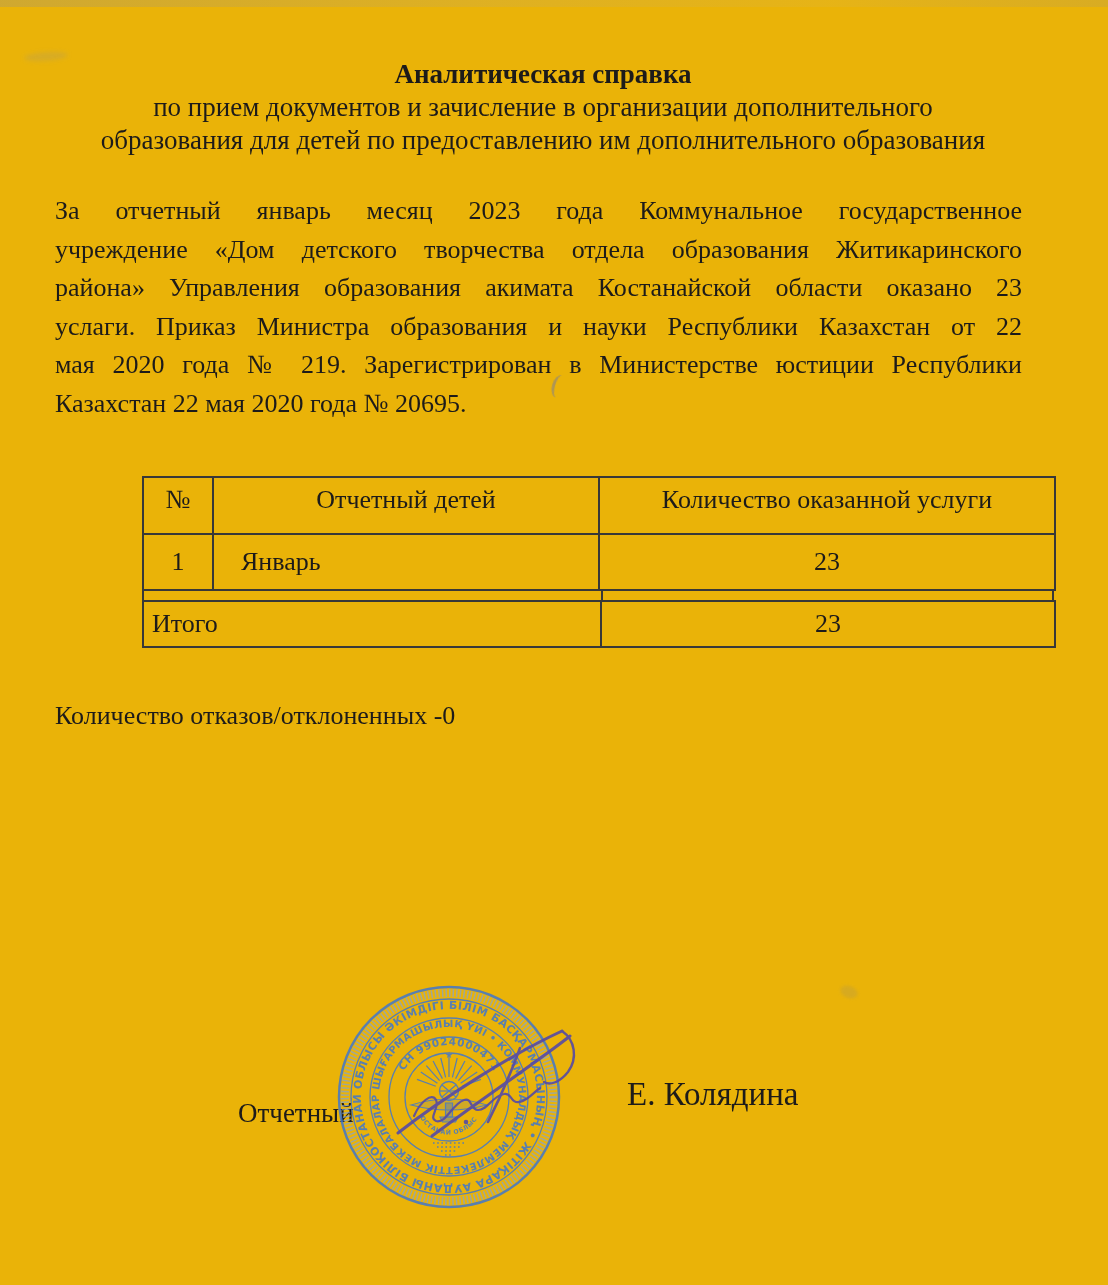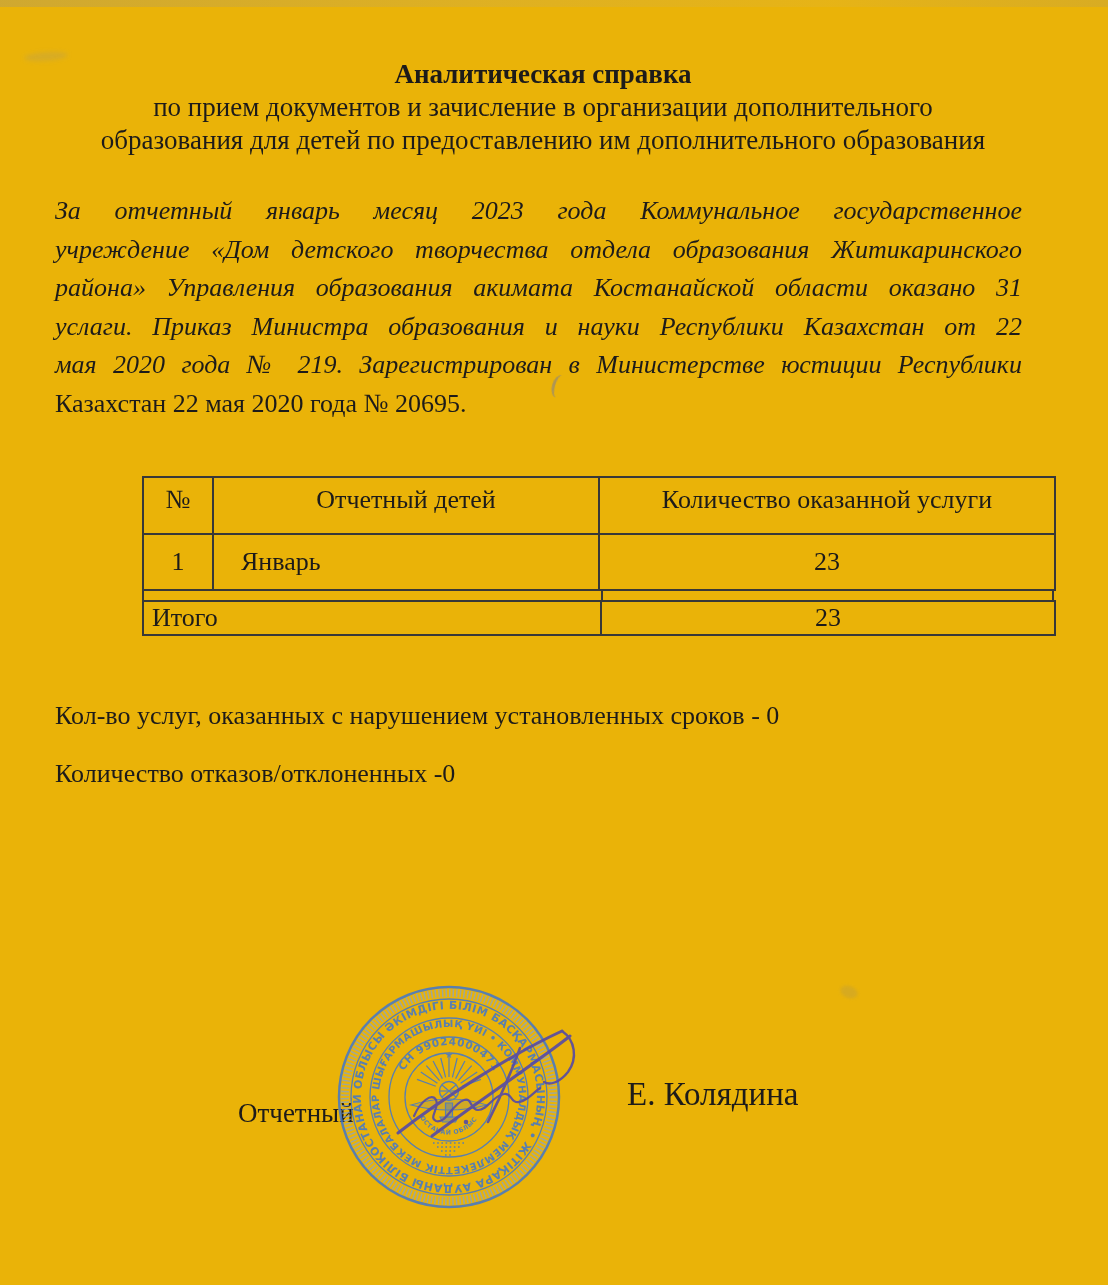--- a/index.html
+++ b/index.html
@@ -20,34 +20,34 @@
   .stray-mark{position:absolute;left:552px;top:375px;width:11px;height:23px;
     border-left:3px solid rgba(140,134,126,.65);border-radius:60% 0 0 60%;
     transform:rotate(16deg);filter:blur(.4px);}
   
   .title-block{position:absolute;left:43px;top:58px;width:1000px;text-align:center;
     font-size:27px;line-height:33px;}
   .title-block .t1{font-weight:bold;}
   
   .para{position:absolute;left:55px;top:192px;width:967px;font-size:26px;line-height:38.6px;}
   .pline{white-space:normal;}
-  .pline.just{text-align:justify;text-align-last:justify;font-style:italic;}
+  .pline.just{text-align:justify;text-align-last:justify;}
   
   .doc-table{position:absolute;left:142px;top:476px;width:912px;font-size:26px;}
   table.main,table.total{border-collapse:collapse;table-layout:fixed;width:912px;}
   table.main td,table.main th,table.total td{border:2px solid #383838;font-weight:normal;}
   table.main th{vertical-align:top;padding-top:7px;text-align:center;}
   tr.hdr{height:57px;}
   tr.r1{height:56px;}
   td.c-num{text-align:center;}
   td.c-month{text-align:left;padding-left:27px;}
   td.c-count{text-align:center;}
   .tgap{position:relative;height:9px;border-left:2px solid #383838;border-right:2px solid #383838;}
   .tgap-mid{position:absolute;left:457px;top:0;bottom:0;width:2px;background:#383838;}
-  table.total tr{height:34px;}
+  table.total tr{height:46px;}
   td.t-label{text-align:left;padding-left:8px;}
   td.t-count{text-align:center;}
   
   .notes{position:absolute;left:55px;top:696px;font-size:26px;}
   .note{line-height:39px;margin-bottom:19px;}
   
   .role{position:absolute;left:238px;top:1098px;font-size:27px;}
   .name{position:absolute;left:627px;top:1076px;font-size:33px;}
   .stamp-svg{position:absolute;left:329px;top:977px;width:240px;height:240px;}
   .sign-svg{position:absolute;left:380px;top:1018px;width:210px;height:128px;}
@@ -65,21 +65,21 @@
 
   <div class="title-block">
     <div class="t1">Аналитическая справка</div>
     <div class="t2">по прием документов и зачисление в организации дополнительного</div>
     <div class="t3">образования для детей по предоставлению им дополнительного образования</div>
   </div>
 
   <div class="para">
     <div class="pline just">За отчетный январь месяц 2023 года Коммунальное государственное</div>
     <div class="pline just">учреждение «Дом детского творчества отдела образования Житикаринского</div>
-    <div class="pline just">района» Управления образования акимата Костанайской области оказано 31</div>
+    <div class="pline just">района» Управления образования акимата Костанайской области оказано 23</div>
     <div class="pline just">услаги. Приказ Министра образования и науки Республики Казахстан от 22</div>
     <div class="pline just">мая 2020 года № 219. Зарегистрирован в Министерстве юстиции Республики</div>
     <div class="pline">Казахстан 22 мая 2020 года № 20695.</div>
   </div>
 
   <div class="doc-table">
     <table class="main">
       <colgroup>
           <col style="width:70px">
           <col style="width:386px">
@@ -109,21 +109,20 @@
       <tbody>
           <tr>
         <td class="t-label">Итого</td>
         <td class="t-count">23</td>
       </tr>
     </tbody>
       </table>
   </div>
 
   <div class="notes">
-    <div class="note">Кол-во услуг, оказанных с нарушением установленных сроков - 0</div>
     <div class="note">Количество отказов/отклоненных -0</div>
   </div>
 
   <div class="role">Отчетный</div>
   <div class="name">Е. Колядина</div>
 
   <svg class="stamp-svg" viewBox="0 0 240 240">
     <defs>
       <path id="sr1" d="M 57.8,182.2 A 88,88 0 1,1 182.2,182.2 A 88,88 0 0,1 57.8,182.2"></path>
       <path id="sr2" d="M 70.5,169.5 A 70,70 0 1,1 169.5,169.5 A 70,70 0 0,1 70.5,169.5"></path>

